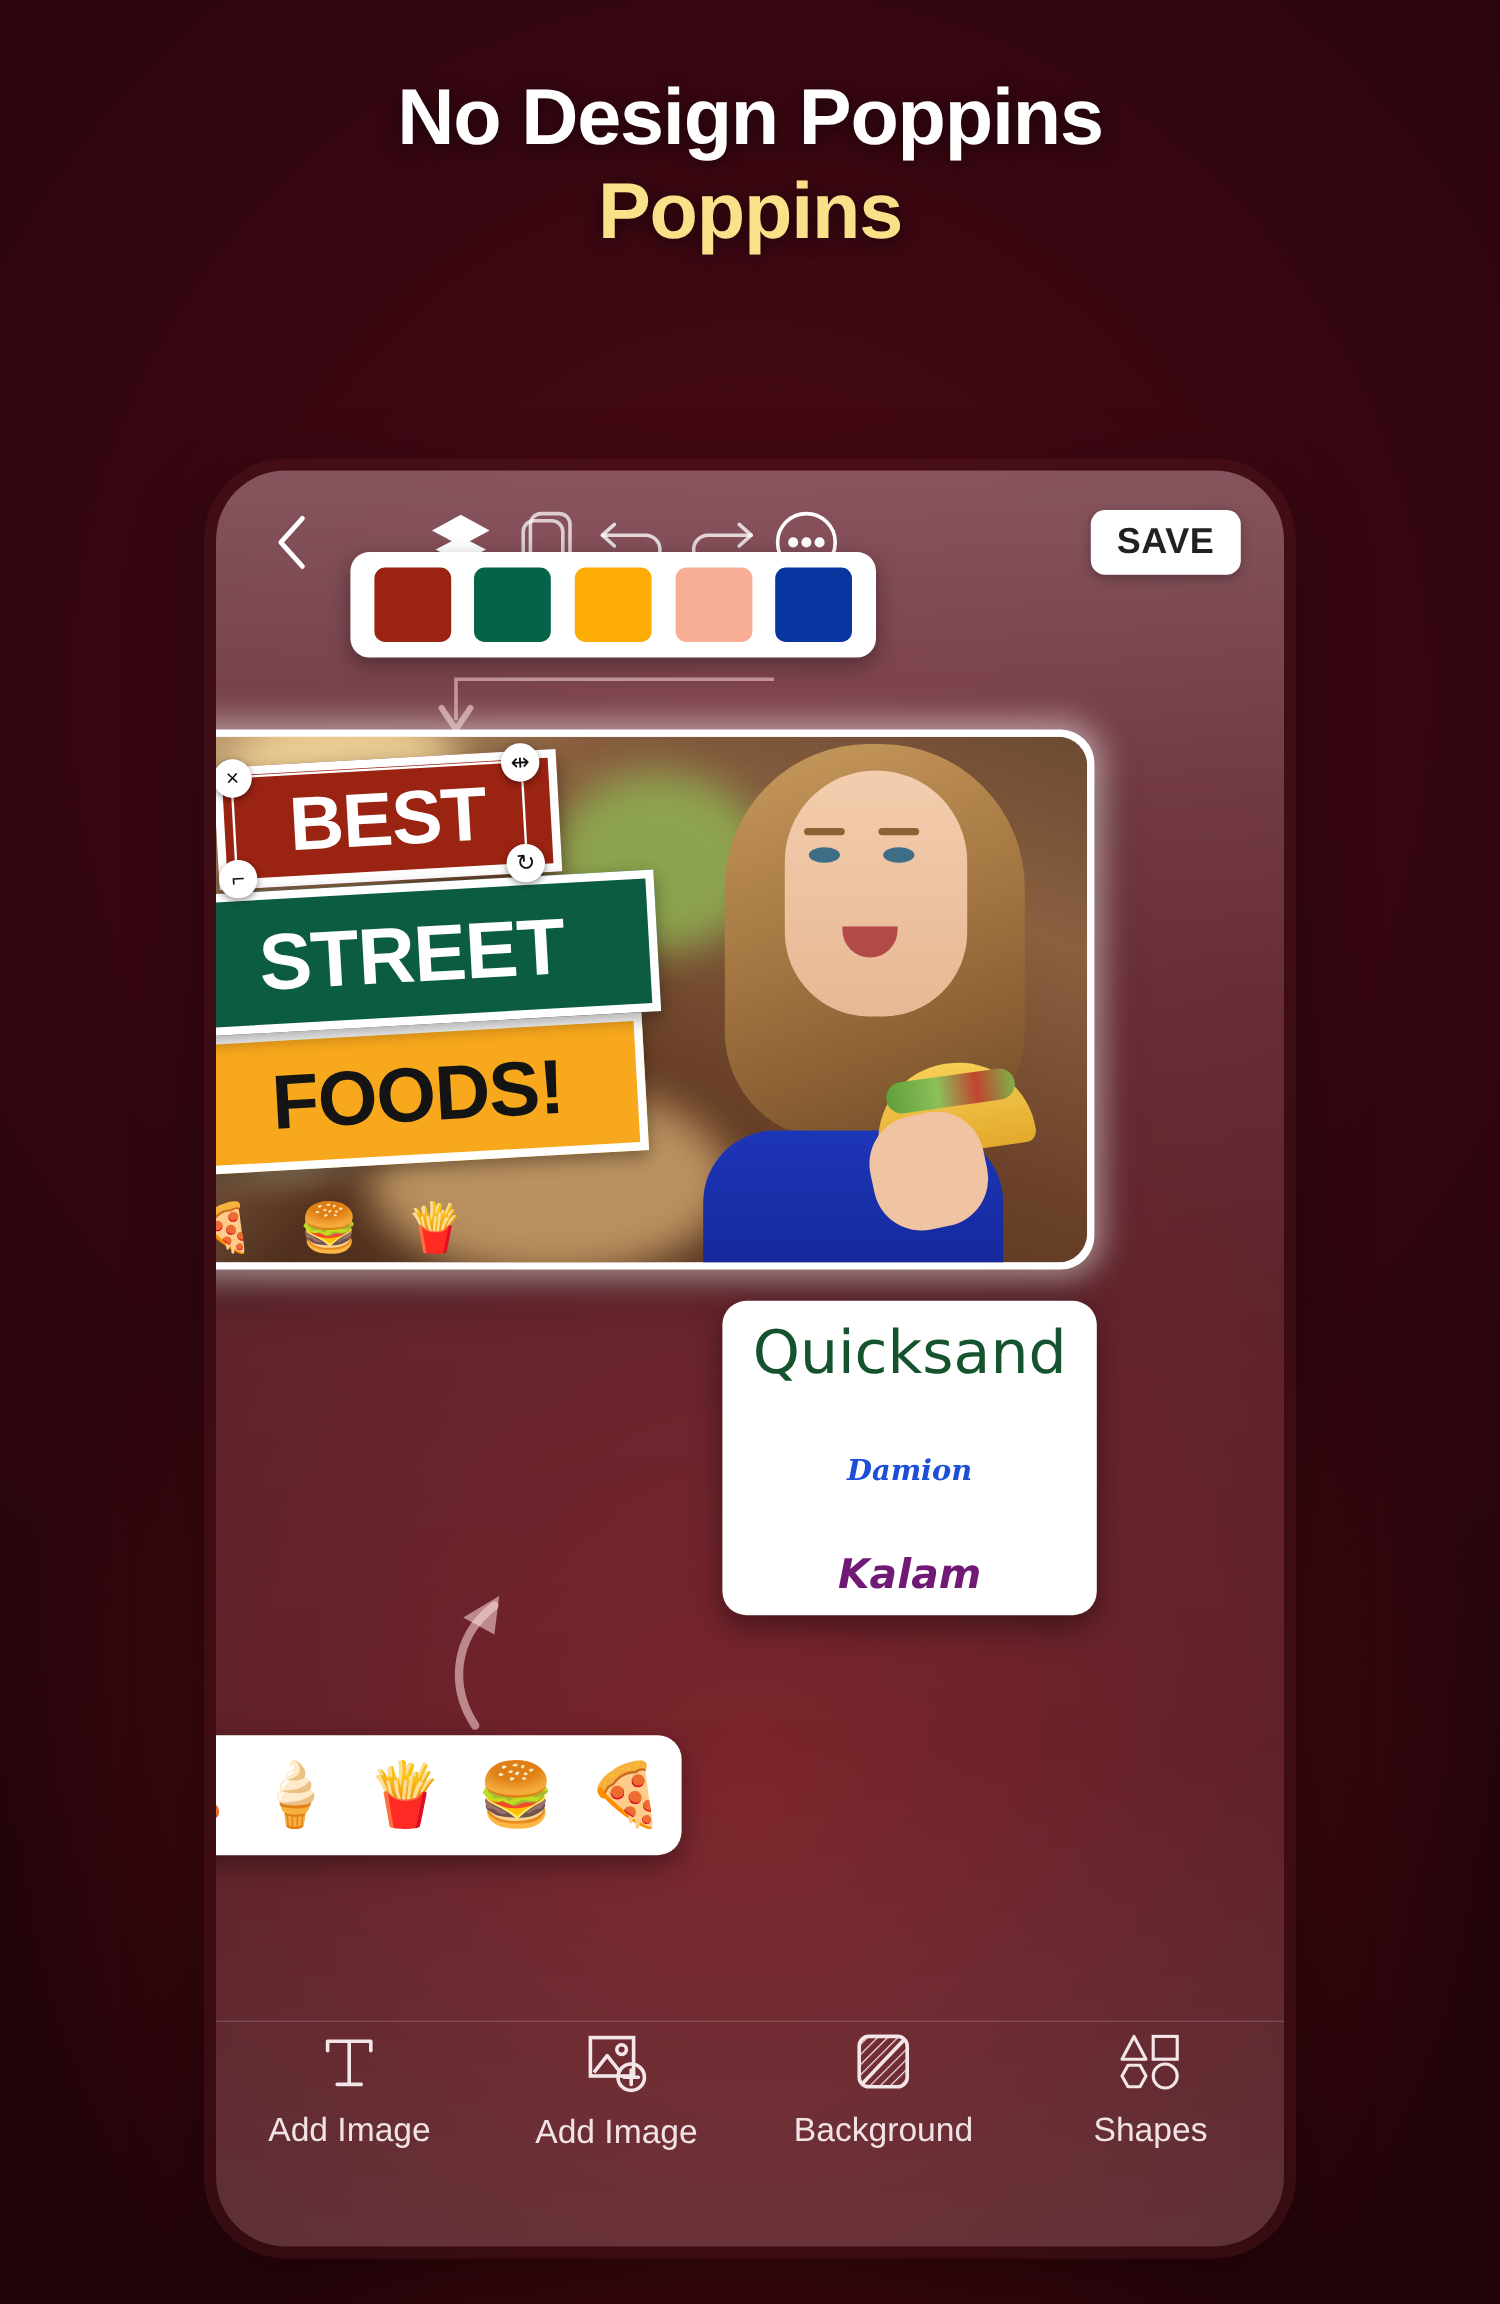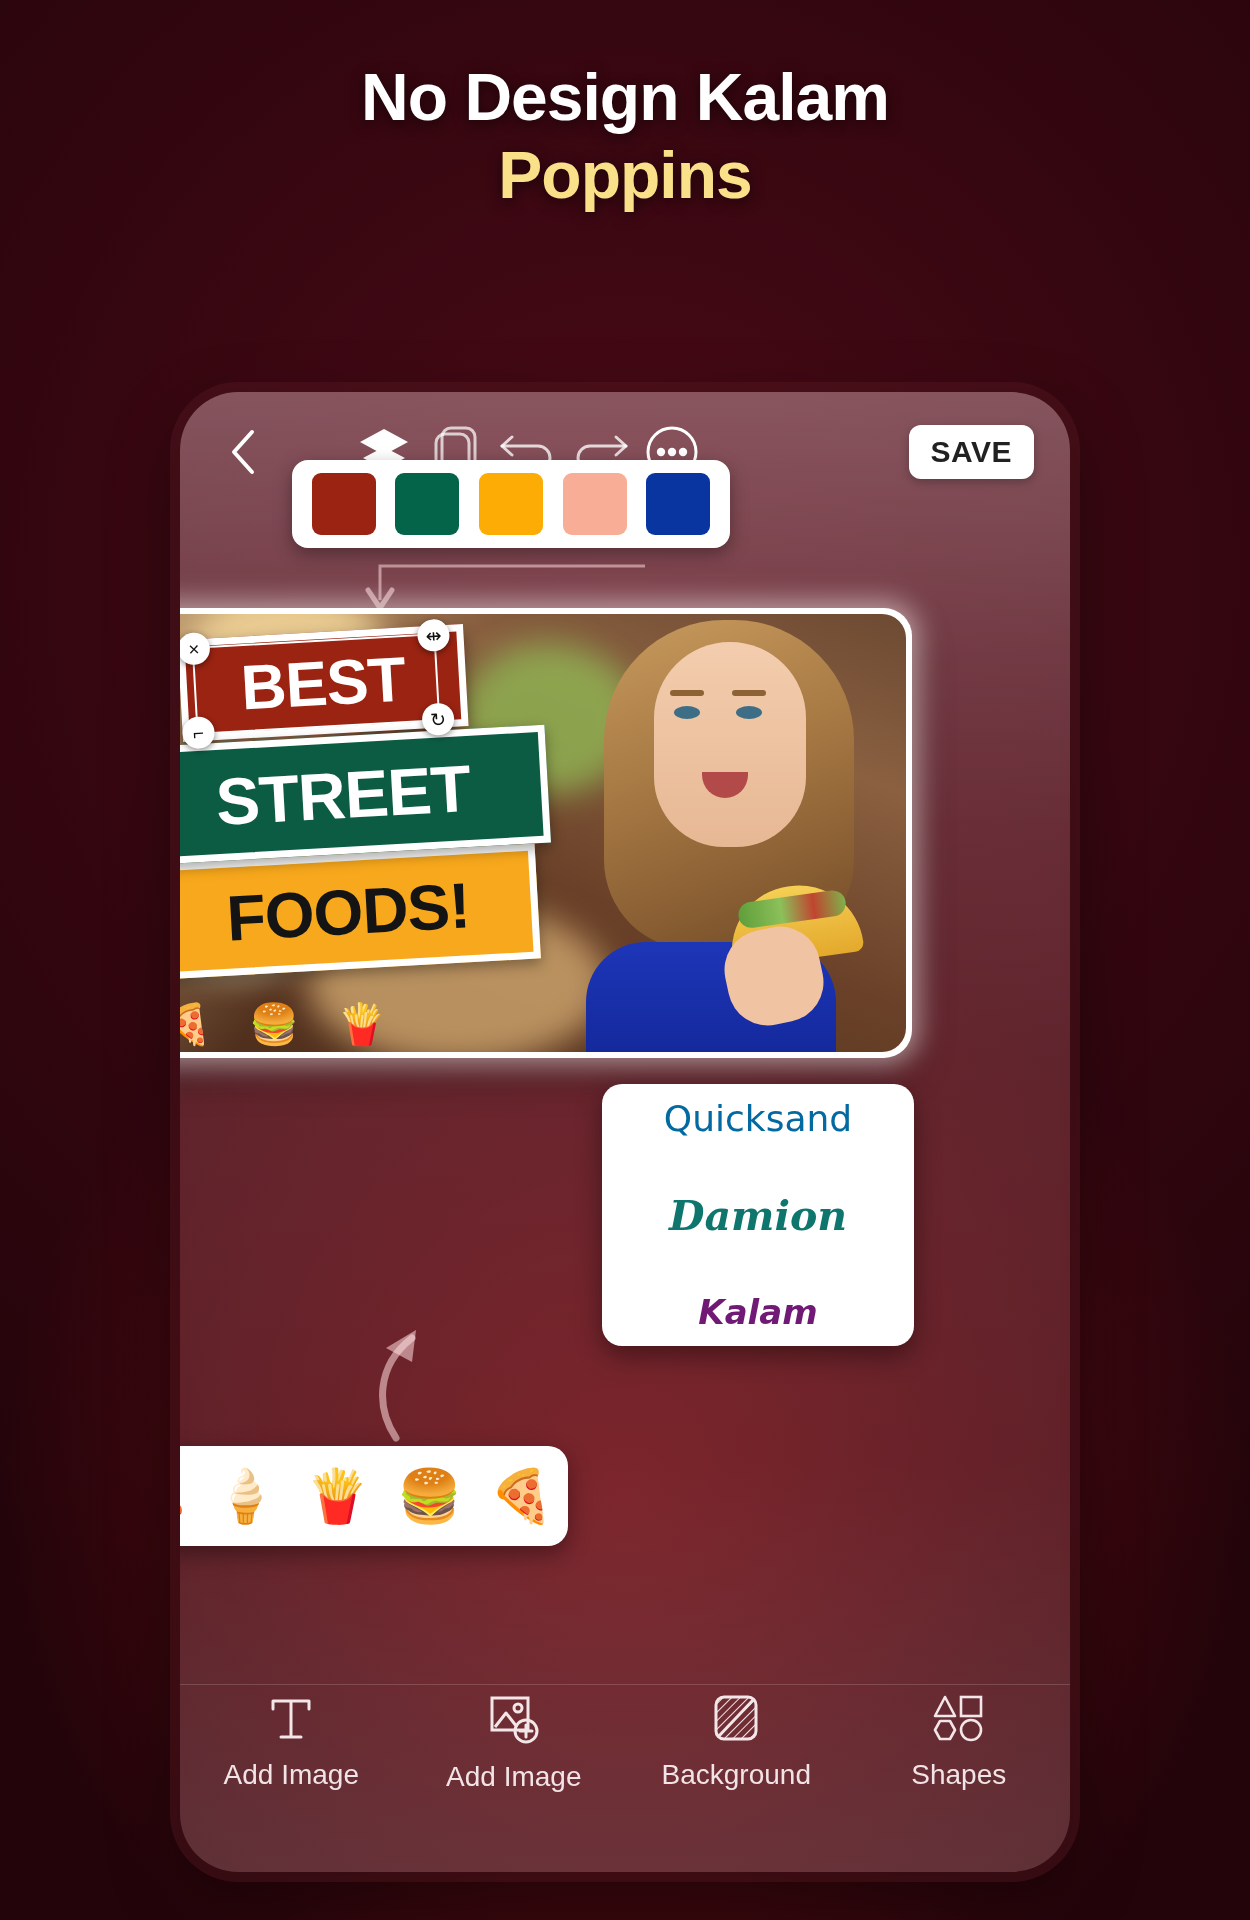--- a/index.html
+++ b/index.html
@@ -193,46 +193,46 @@
 
   
   .font-panel{
     position:absolute; left:422px; top:692px; width:312px; height:262px;
     background:#fff; border-radius:20px;
     box-shadow:0 10px 26px rgba(0,0,0,.40);
     padding:14px 16px; z-index:16;
     display:flex; flex-direction:column; align-items:center; justify-content:space-between;
   }
   .f-row{ width:100%; text-align:center; }
-  .f-quick{ font-size:36px; color:#0369a1; font-family:"DejaVu Sans", sans-serif; }
+  .f-quick{ font-size:50px; color:#14532d; font-family:"DejaVu Sans", sans-serif; }
   .f-pop{
     background:#9B2312; color:#FFF6F2; border-radius:13px;
     font-size:46px; font-weight:bold; padding:5px 0; margin:2px 0;
     font-family:"DejaVu Sans", sans-serif;
   }
-  .f-damion{ font-size:41px; color:#0f766e; font-family:"DejaVu Serif", serif;
+  .f-damion{ font-size:24px; color:#1d4ed8; font-family:"DejaVu Serif", serif;
              font-style:italic; font-weight:bold; }
   .f-kalam{ font-size:34px; color:#701a75; font-family:"DejaVu Sans", sans-serif;
             font-style:italic; font-weight:bold; }
 
   
   .bottom-nav{
     position:absolute; left:0; bottom:48px; width:890px; height:140px;
     display:flex; align-items:flex-start; justify-content:space-around;
     padding-top:8px;
     border-top:1px solid rgba(255,255,255,.16);
   }
   .nav-item{ display:flex; flex-direction:column; align-items:center; gap:14px; width:170px; }
   .nav-label{ color:#f2e4e6; font-size:28px; }
 </style>
 </head>
 <body>
 
 <div class="headline">
-  <span class="l1">No Design Kalam</span>
+  <span class="l1">No Design Poppins</span>
   <span class="l2">Poppins</span>
 </div>
 
 <div class="phone">
 
   <div class="toolbar">
     <div class="tb-back">
       <svg width="30" height="48" viewBox="0 0 30 48">
         <polyline points="24,4 6,24 24,44" fill="none" stroke="#fff" stroke-width="4" stroke-linecap="round" stroke-linejoin="round"></polyline>
       </svg>

